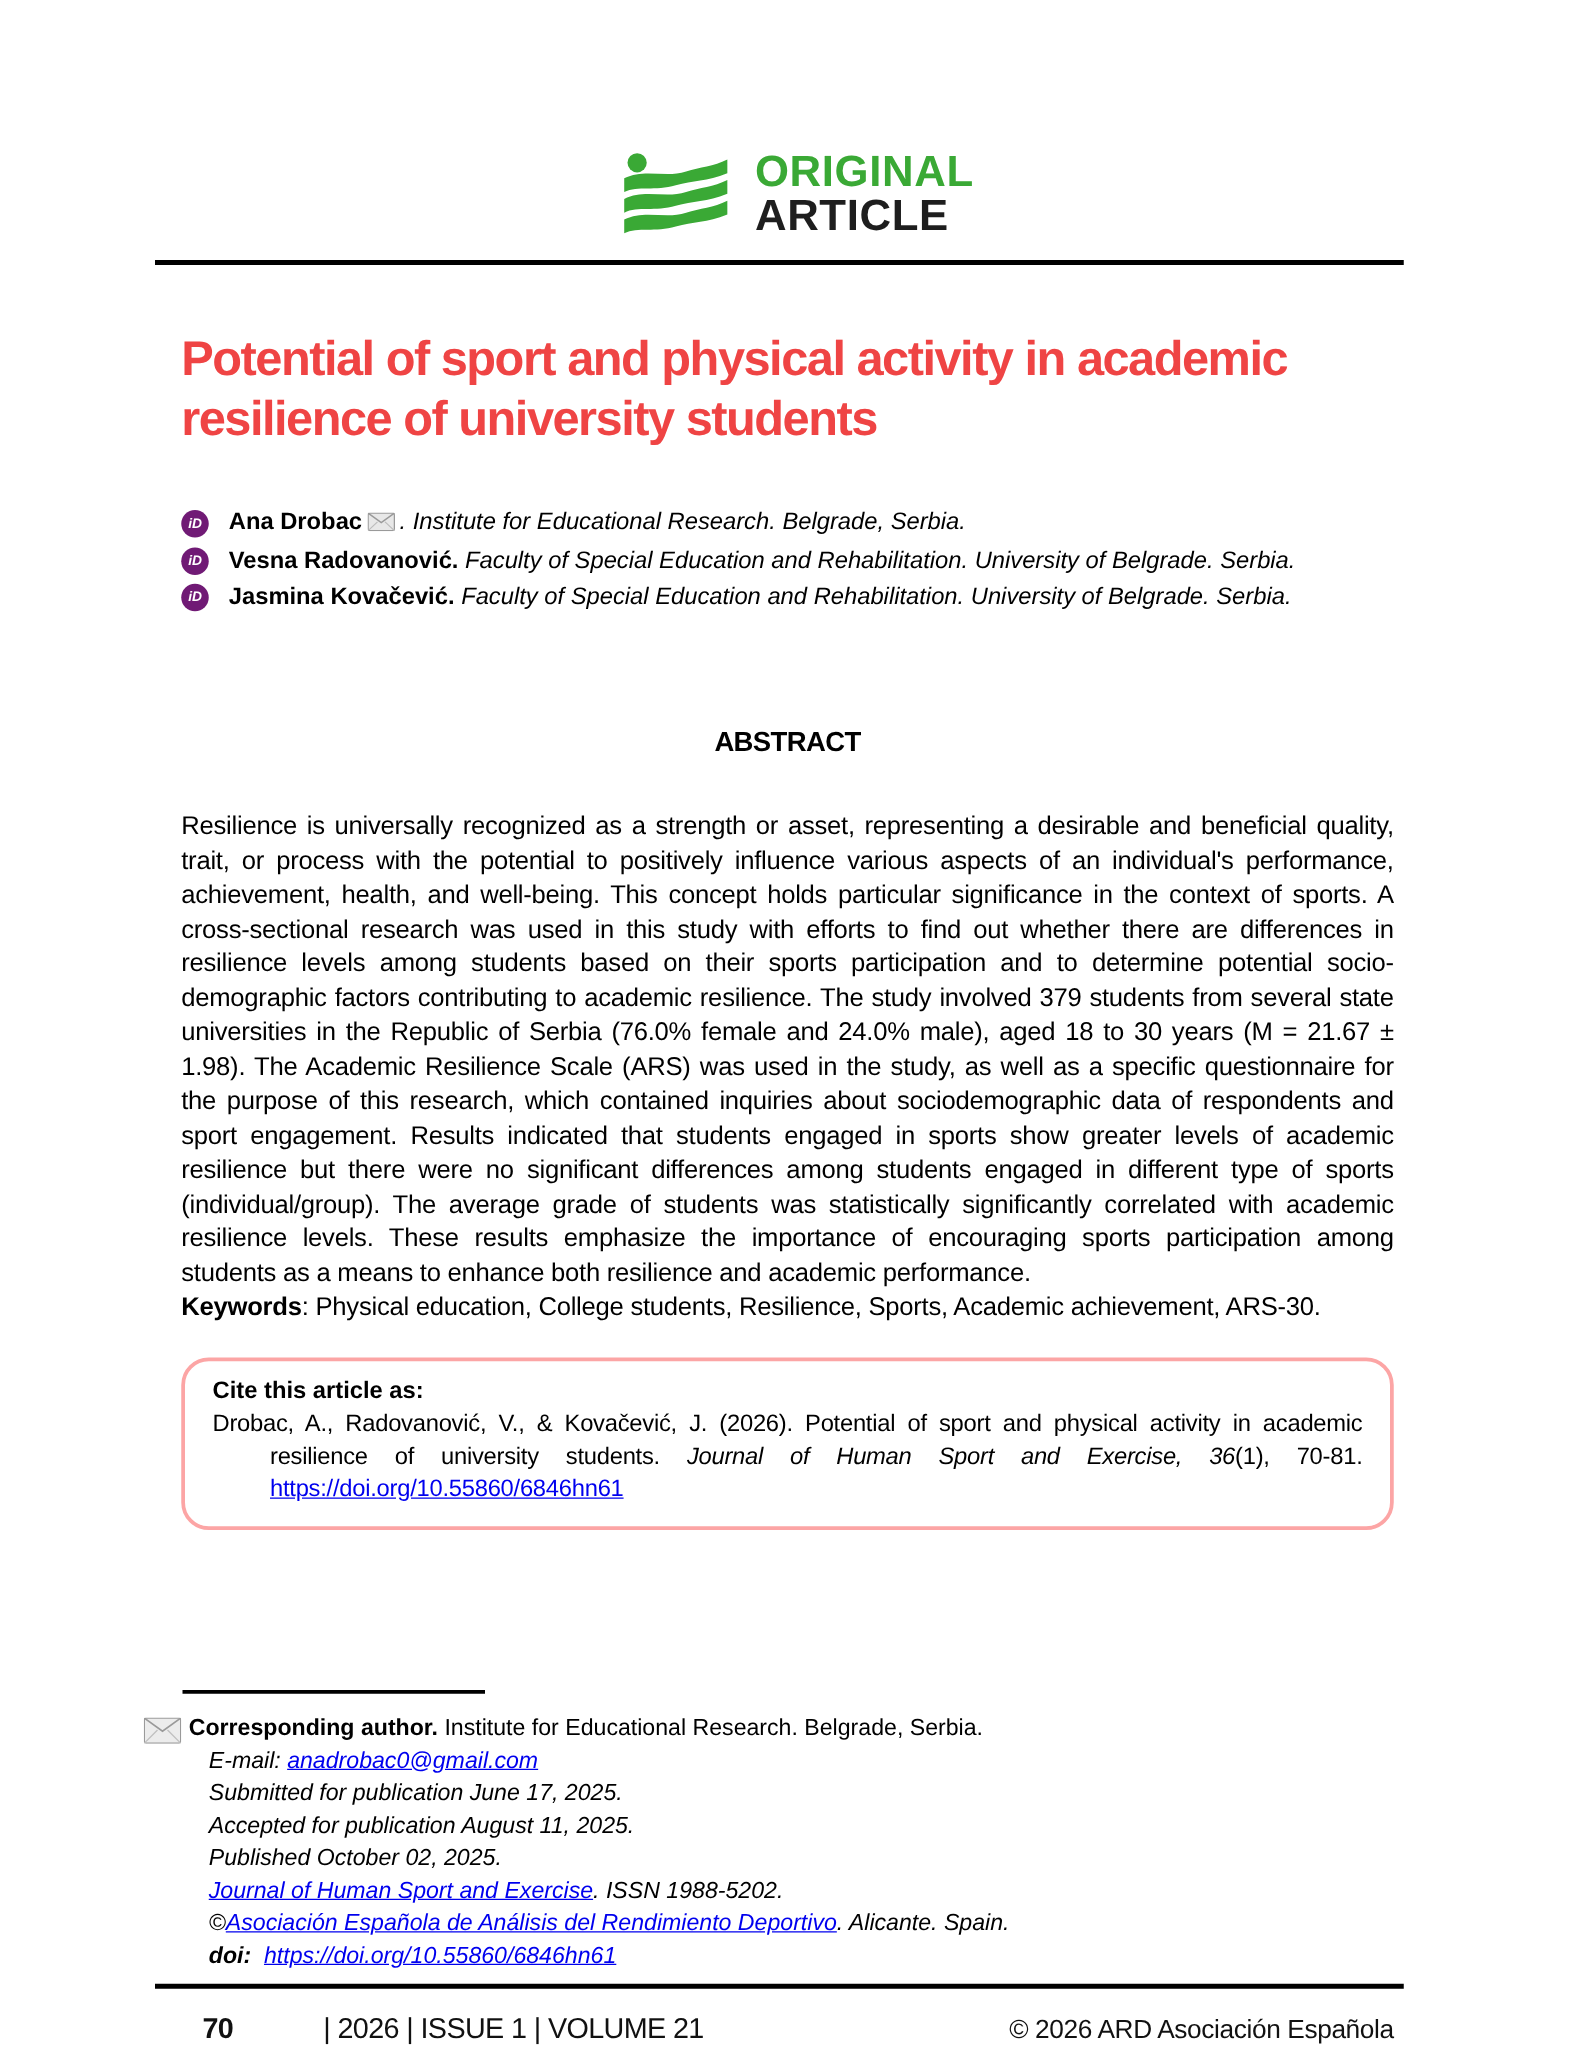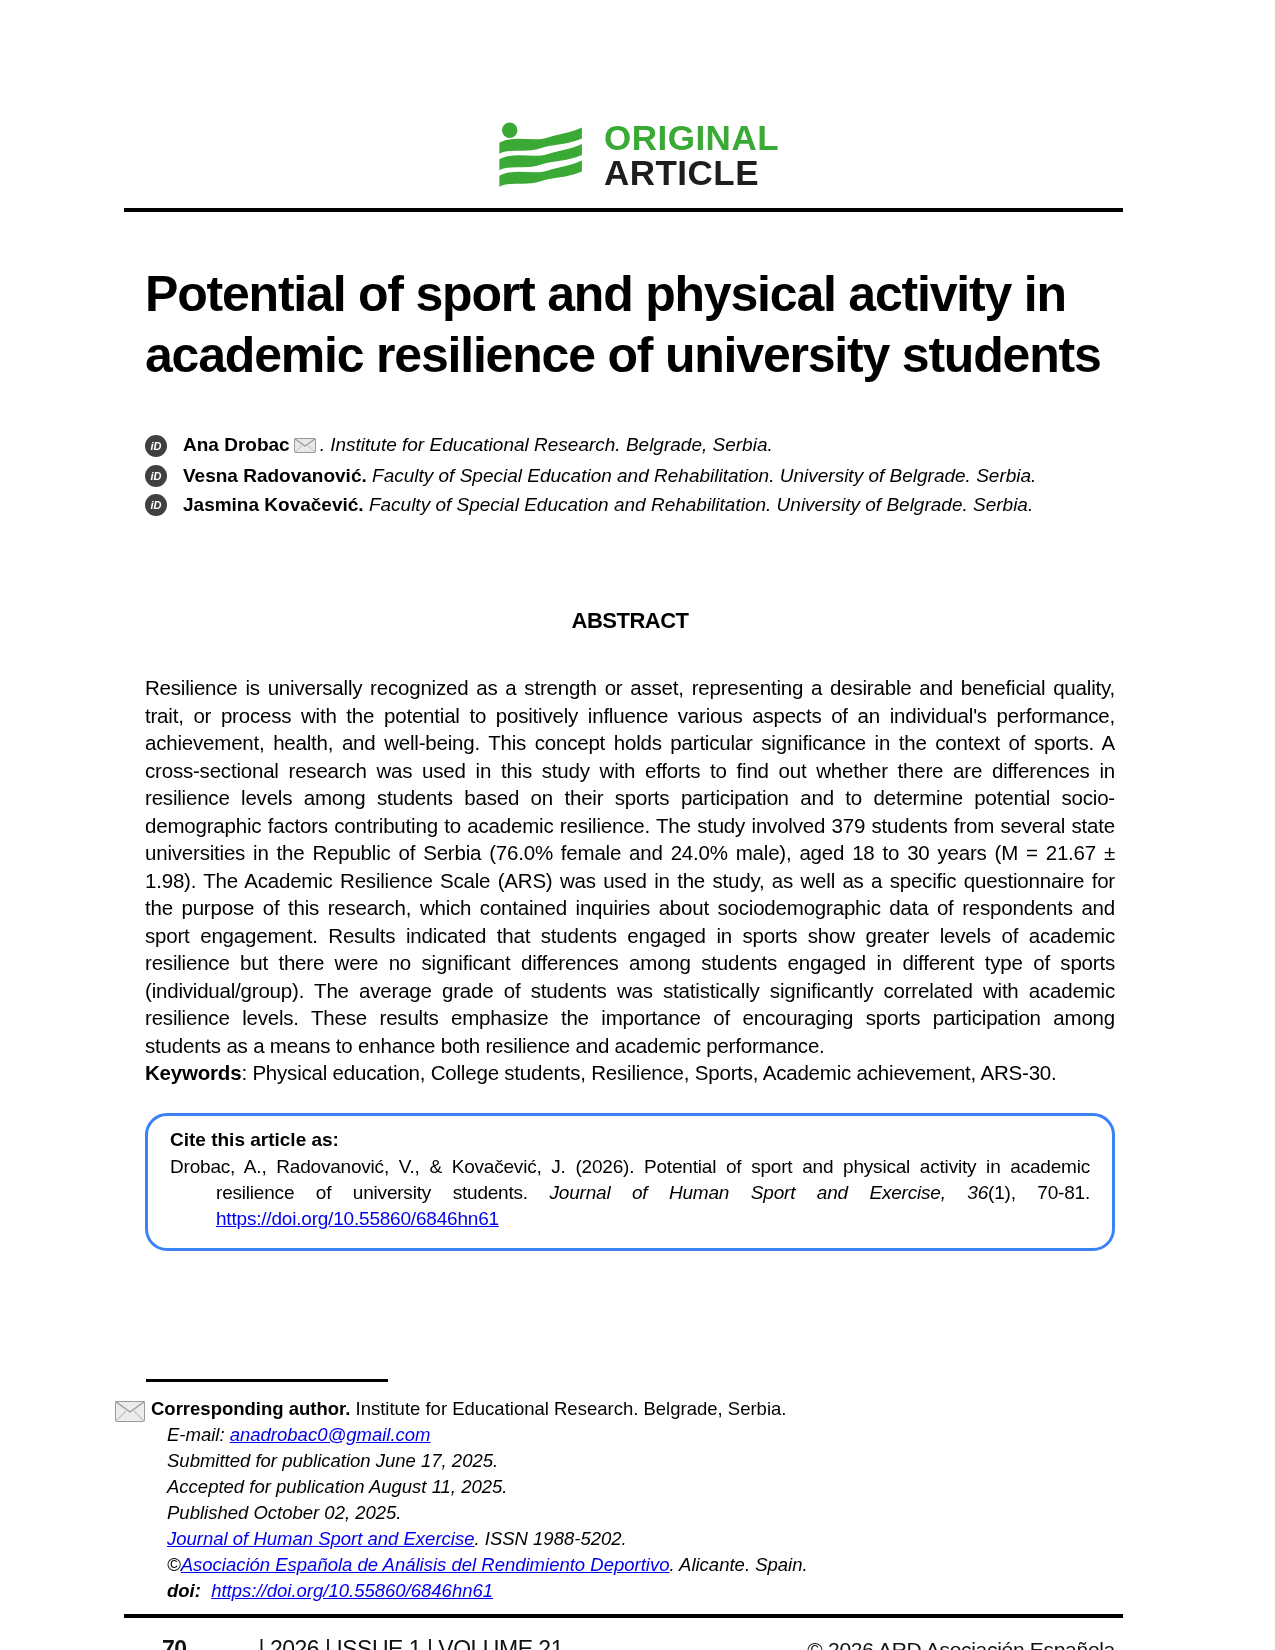--- a/index.html
+++ b/index.html
@@ -27,31 +27,31 @@
     font-size: 35px; font-weight: 700; letter-spacing: 0.5px; color: #1e1e1e;
   }
   .rule { border: none; background: #000; }
   .top-rule { height: 4px; margin: 18px 152px 0 124px; }
 
   
   .content { margin: 0 160px 0 145px; }
 
   .article-title {
     margin-top: 52px;
-    font-size: 50px; font-weight: 700; color: #000000;
+    font-size: 39px; font-weight: 700; color: #ef4444;
     letter-spacing: -1.2px; line-height: 1.22;
     max-width: 975px;
   }
 
   
   .authors { margin-top: 48px; }
   .author-row { display: flex; align-items: center; margin-bottom: 7px; }
   .orcid {
     width: 22px; height: 22px; border-radius: 50%;
-    background: #404040; color: #fff;
+    background: #701a75; color: #fff;
     font-size: 11px; font-weight: 700; font-style: italic;
     display: inline-flex; align-items: center; justify-content: center;
     margin-right: 16px; flex: 0 0 auto;
   }
   .author-line { font-size: 19px; }
   .author-name { font-weight: 700; color: #000; }
   .author-affil { font-style: italic; color: #000; }
   .mail-icon { display: inline-block; vertical-align: -2px; margin: 0 4px; }
 
   
@@ -67,21 +67,21 @@
     color: #000;
   }
   .keywords-line {
     font-size: 20.5px; line-height: 27.5px; letter-spacing: -0.2px; color: #000000;
   }
   .keywords-label { font-weight: 700; }
 
   
   .cite-box {
     margin-top: 26px;
-    border: 3px solid #3b82f6; border-radius: 22px;
+    border: 3px solid #fca5a5; border-radius: 22px;
     padding: 13px 22px 16px 22px;
   }
   .cite-label { font-size: 19px; font-weight: 700; color: #000; }
   .cite-text {
     margin-top: 3px;
     font-size: 19px; line-height: 26px; letter-spacing: -0.2px;
     text-align: justify;
     padding-left: 46px; text-indent: -46px;
     color: #000;
   }

